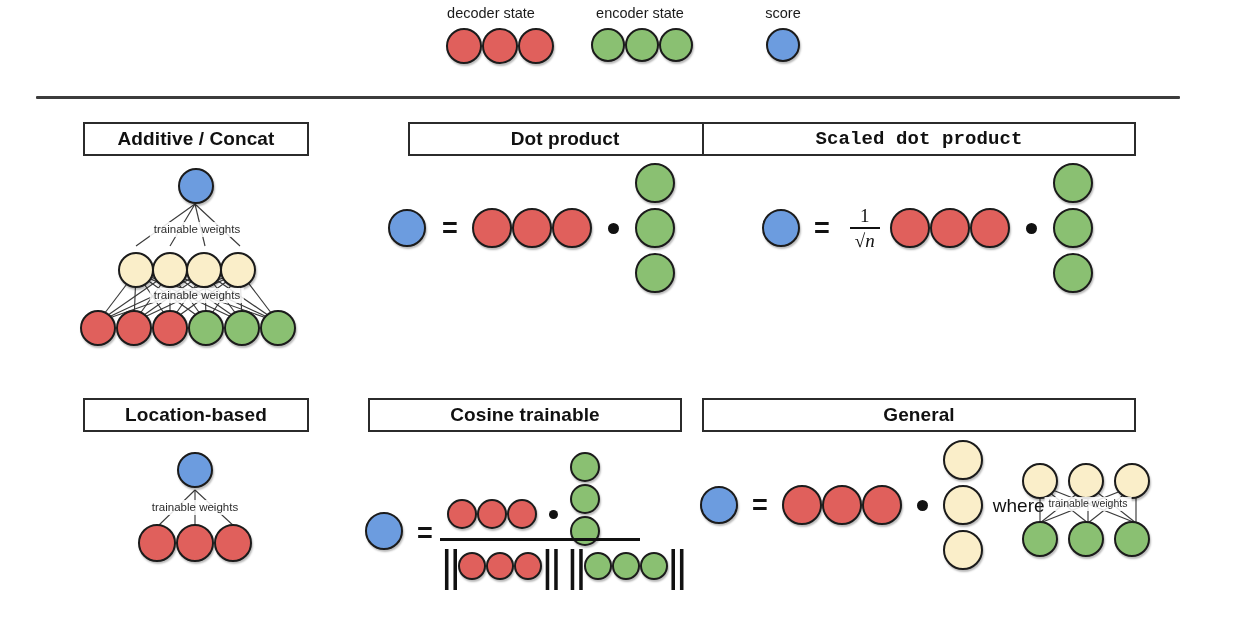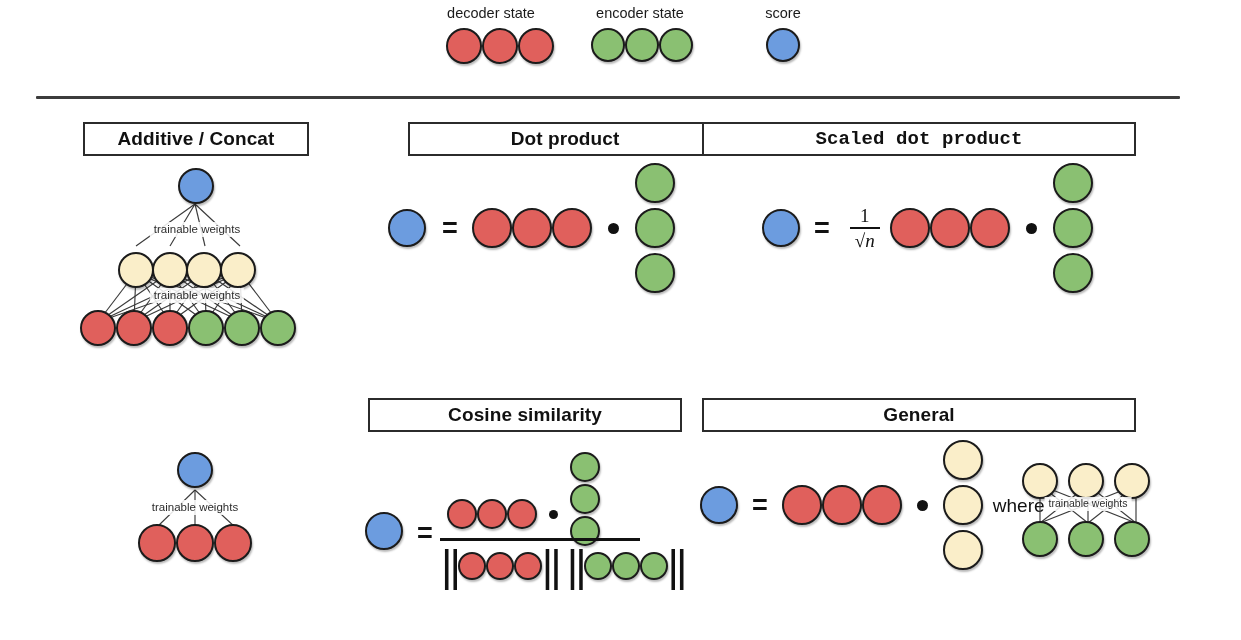--- a/index.html
+++ b/index.html
@@ -226,40 +226,43 @@
       <div class="c red s40"></div>
     </div>
     <div class="opdot" style="margin:0 16px;"></div>
     <div class="col">
       <div class="c green s40"></div>
       <div class="c green s40" style="margin-top:5px;"></div>
       <div class="c green s40" style="margin-top:5px;"></div>
     </div>
   </div>
 
+  <div class="titlebox" style="left:83px;top:398px;width:226px;height:34px;">
+    <span>Location-based</span>
+  </div>
 
   <div class="abs" style="left:60px;top:440px;width:280px;height:130px;">
     <svg class="edges" width="280" height="130">
       <line x1="135" y1="50" x2="96" y2="88"></line>
       <line x1="135" y1="50" x2="135" y2="88"></line>
       <line x1="135" y1="50" x2="176" y2="88"></line>
     </svg>
     <div class="abs" style="left:117px;top:12px;">
       <div class="c blue s36"></div>
     </div>
     <div class="tw" style="left:135px;top:60px;">trainable weights</div>
     <div class="abs row" style="left:78px;top:84px;">
       <div class="c red s38"></div>
       <div class="c red s38"></div>
       <div class="c red s38"></div>
     </div>
   </div>
 
   <div class="titlebox" style="left:368px;top:398px;width:314px;height:34px;">
-    <span>Cosine similarity</span>
+    <span>Cosine trainable</span>
   </div>
 
   <div class="abs" style="left:355px;top:440px;width:300px;height:150px;">
 
     <div class="abs" style="left:10px;top:72px;">
       <div class="c blue s38"></div>
     </div>
     <div class="abs eq" style="left:62px;top:80px;">=</div>
 
     <div class="abs row" style="left:92px;top:12px;align-items:center;">

